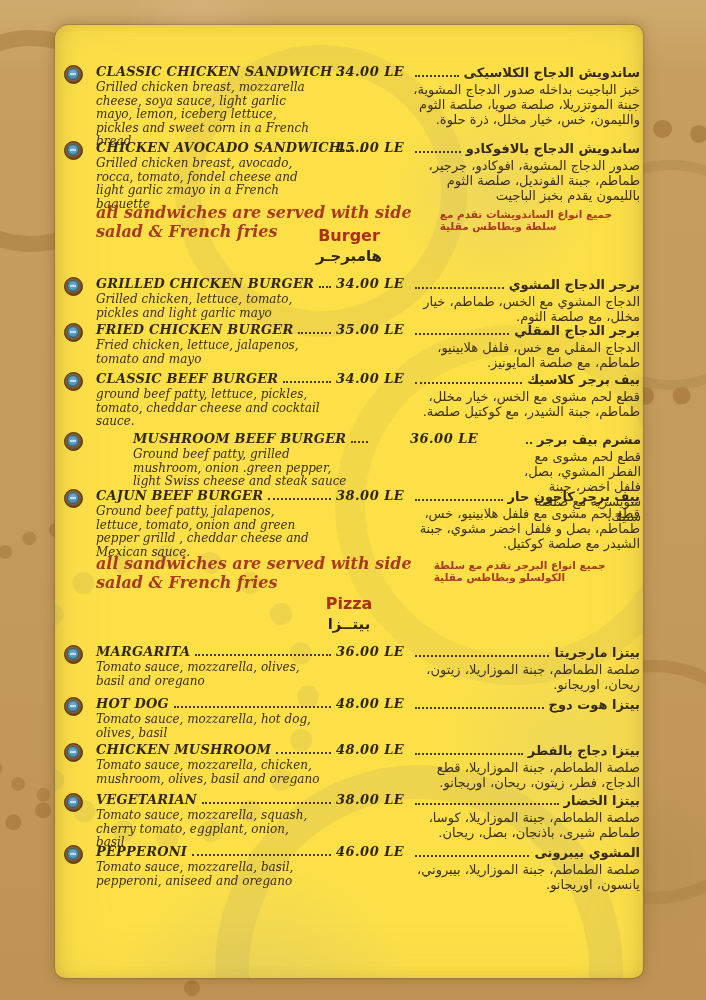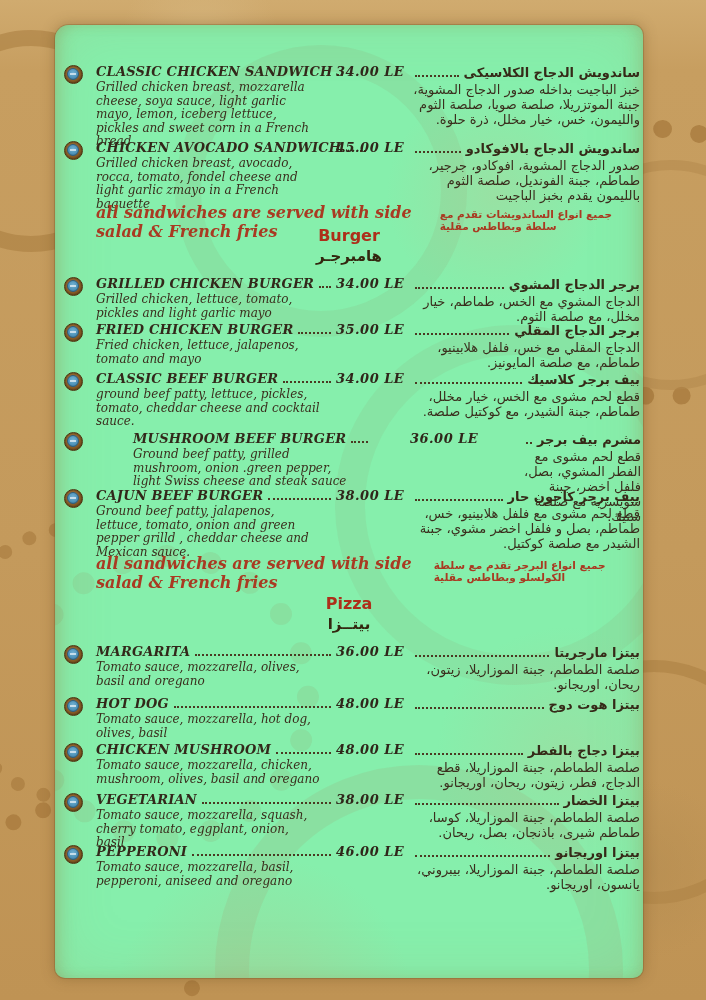--- a/index.html
+++ b/index.html
@@ -4,21 +4,21 @@
 <style>
   html,body{margin:0;padding:0;}
   body{
     width:706px;height:1000px;position:relative;overflow:hidden;
     background:linear-gradient(180deg,#d0ab6f 0px,#c79e60 70px,#c49a5c 55%,#bf9354 100%);
     font-family:"DejaVu Serif", serif;
   }
   .orn{position:absolute;border-radius:50%;pointer-events:none;}
   .panel{
     position:absolute;left:55px;top:25px;width:588px;height:953px;
-    background:#86efac;border-radius:14px 10px 10px 10px;
+    background:#fde047;border-radius:14px 10px 10px 10px;
     box-shadow:0 0 0 1px rgba(120,85,35,.3), 0 0 14px rgba(90,60,20,.35),
       inset 10px 0 18px -8px rgba(150,115,55,.35), inset -10px 0 18px -8px rgba(150,115,55,.28),
       inset 0 0 60px rgba(170,145,85,.15);
     overflow:hidden;
   }
   .wm{position:absolute;border-radius:50%;pointer-events:none;}
   .row{position:absolute;left:9px;width:576px;display:grid;grid-template-columns:32px 240px 74px 1fr;align-items:start;}
   .med{width:19px;height:19px;margin-top:1px;border-radius:50%;background:radial-gradient(circle at 40% 35%,#a5783c 0%,#8a5e26 55%,#5e3e14 100%);border:1px solid #4c320f;box-sizing:border-box;position:relative;box-shadow:inset 0 0 2px rgba(0,0,0,.5);}
   .med .in{position:absolute;left:2px;top:2px;width:12px;height:12px;border-radius:50%;background:radial-gradient(circle at 50% 40%,#74b2d2 0%,#4e93b9 60%,#2e617f 100%);border:1px solid #2d5e7e;box-sizing:border-box;}
   .med .in i{position:absolute;left:2px;top:4px;width:6px;height:2px;background:rgba(230,240,245,.75);display:block;}
@@ -341,20 +341,20 @@
     <div>
       <div class="en-title-row">
           <span class="en-title">PEPPERONI</span>
           <span class="leader"></span>
         </div>
       <div class="en-desc">Tomato sauce, mozzarella, basil, pepperoni, aniseed and oregano</div>
     </div>
     <div class="price">46.00  LE</div>
     <div class="ar">
       <div class="ar-title-row">
-          <span class="ar-title">بيتزا اوريجانو</span>
+          <span class="ar-title">المشوي بيبرونى</span>
           <span class="leader"></span>
         </div>
       <div class="ar-desc">صلصة الطماطم، جبنة الموزاريلا، بيبروني، يانسون، اوريجانو.</div>
     </div>
   </div>
 
 </div>
 
 </body></html>

